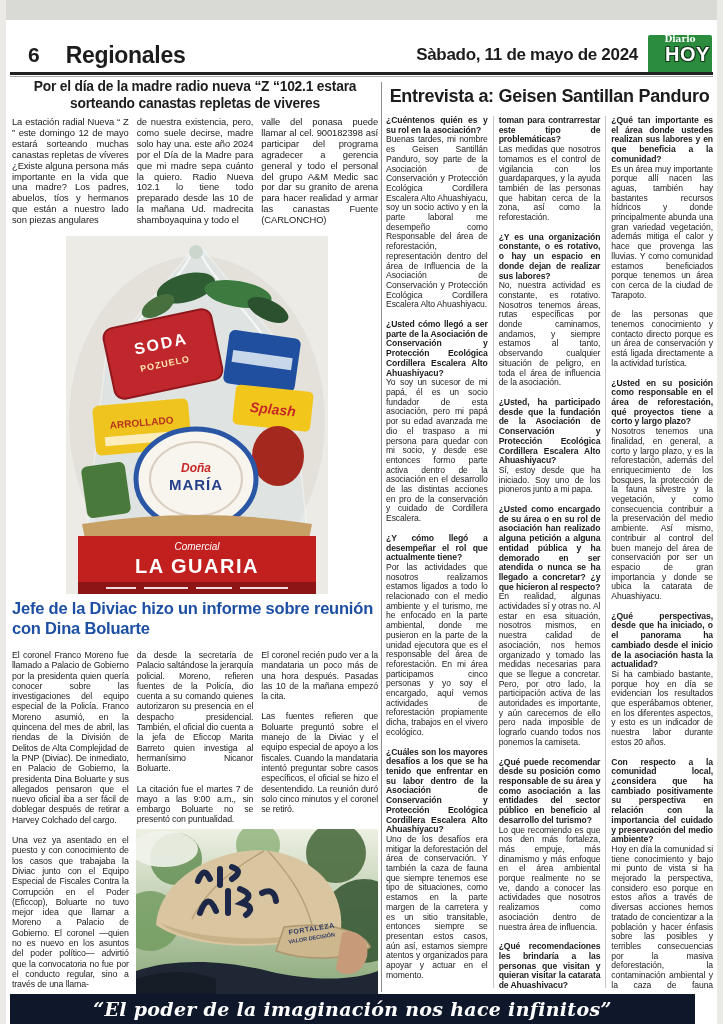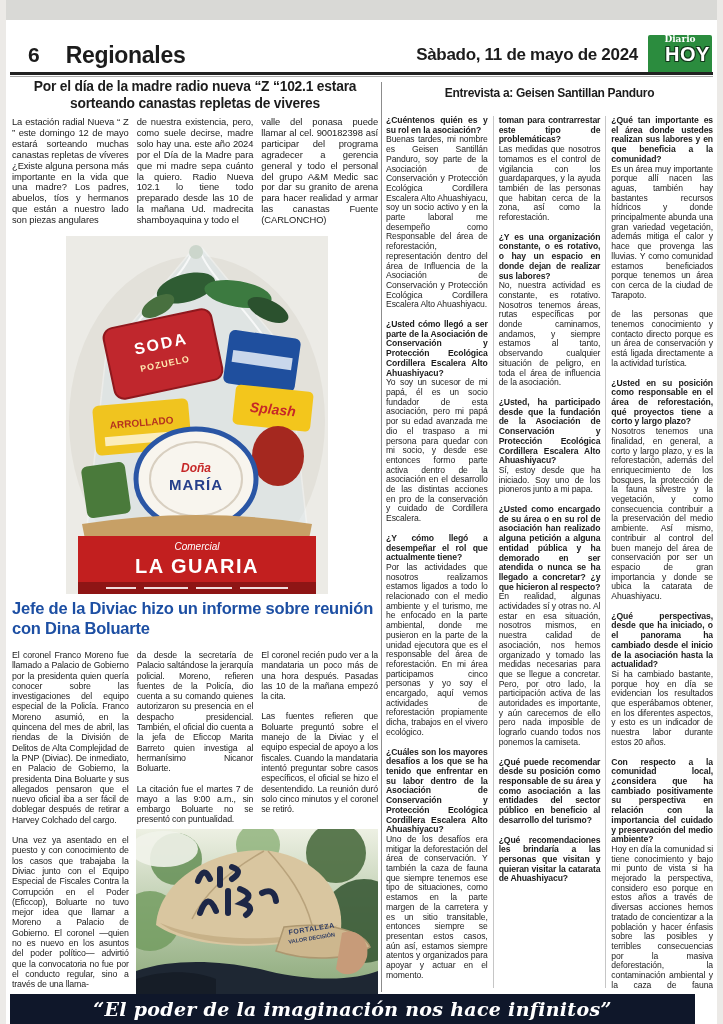--- a/index.html
+++ b/index.html
@@ -43,21 +43,21 @@
   .dv-head{position:absolute;left:12px;top:598px;width:366px;text-align:left;font-weight:700;
            color:#1d4fa3;font-size:16.5px;line-height:1.24;letter-spacing:-0.2px;}
   .dv-body{position:absolute;left:12px;top:650px;width:366px;height:345px;overflow:hidden;}
   .dv-body .col{flex:1;margin-right:8px;font-size:8.8px;line-height:10.3px;letter-spacing:-0.15px;overflow:hidden;}
   .dv-body .col:last-child{margin-right:0;}
   .dv-body .c2,.dv-body .c3{height:174px;}
   .cap-fig{position:absolute;left:136px;top:829px;width:242px;height:167px;}
 
   
   .iv-head{position:absolute;left:386px;top:86px;width:327px;text-align:center;font-weight:700;
-           font-size:12px;letter-spacing:-0.3px;}
+           font-size:18px;letter-spacing:-0.3px;}
   .iv-body{position:absolute;left:386px;top:116px;width:327px;height:872px;overflow:hidden;}
   .iv-body .icol{flex:1;padding:0 5px;font-size:8.6px;line-height:9.7px;letter-spacing:-0.1px;overflow:hidden;}
   .iv-body .icol:first-child{padding-left:0;}
   .iv-body .icol:last-child{padding-right:0;}
   .iv-body .icol + .icol{border-left:1px solid #c6c6c6;}
 
   
   .footer{position:absolute;left:10px;top:994px;width:685px;height:30px;background:#0f172a;
           display:flex;align-items:center;justify-content:center;}
   .footer .q{color:#fff;font-family:"DejaVu Serif",serif;font-weight:700;font-style:italic;
@@ -239,20 +239,21 @@
         <p class="para">
           <strong>¿Usted, ha participado desde que la fundación de la Asociación de Conservación y Protección Ecológica Cordillera Escalera Alto Ahuashiyacu?</strong>
           <span class="a">Sí, estoy desde que ha iniciado. Soy uno de los pioneros junto a mi papa.</span>
         </p>
         <p class="para">
           <strong>¿Usted como encargado de su área o en su rol de asociación han realizado alguna petición a alguna entidad pública y ha demorado en ser atendida o nunca se ha llegado a concretar? ¿y que hicieron al respecto?</strong>
           <span class="a">En realidad, algunas actividades sí y otras no. Al estar en esa situación, nosotros mismos, en nuestra calidad de asociación, nos hemos organizado y tomado las medidas necesarias para que se llegue a concretar. Pero, por otro lado, la participación activa de las autoridades es importante, y aún carecemos de ello pero nada imposible de lograrlo cuando todos nos ponemos la camiseta.</span>
         </p>
         <p class="para">
           <strong>¿Qué puede recomendar desde su posición como responsable de su área y como asociación a las entidades del sector público en beneficio al desarrollo del turismo?</strong>
+          <span class="a">Lo que recomiendo es que nos den más fortaleza, más empuje, más dinamismo y más enfoque en el área ambiental porque realmente no se ve, dando a conocer las actividades que nosotros realizamos como asociación dentro de nuestra área de influencia.</span>
         </p>
         <p class="para">
           <strong>¿Qué recomendaciones les brindaría a las personas que visitan y quieran visitar la catarata de Ahuashiyacu?</strong>
         </p>
       </div>
     <div class="icol jst">
         <p class="para">
           <strong>¿Qué tan importante es el área donde ustedes realizan sus labores y en que beneficia a la comunidad?</strong>
           <span class="a">Es un área muy importante porque allí nacen las aguas, también hay bastantes recursos hídricos y donde principalmente abunda una gran variedad vegetación, además mitiga el calor y hace que provenga las lluvias. Y como comunidad estamos beneficiados porque tenemos un área con cerca de la ciudad de Tarapoto.</span>
         </p>

